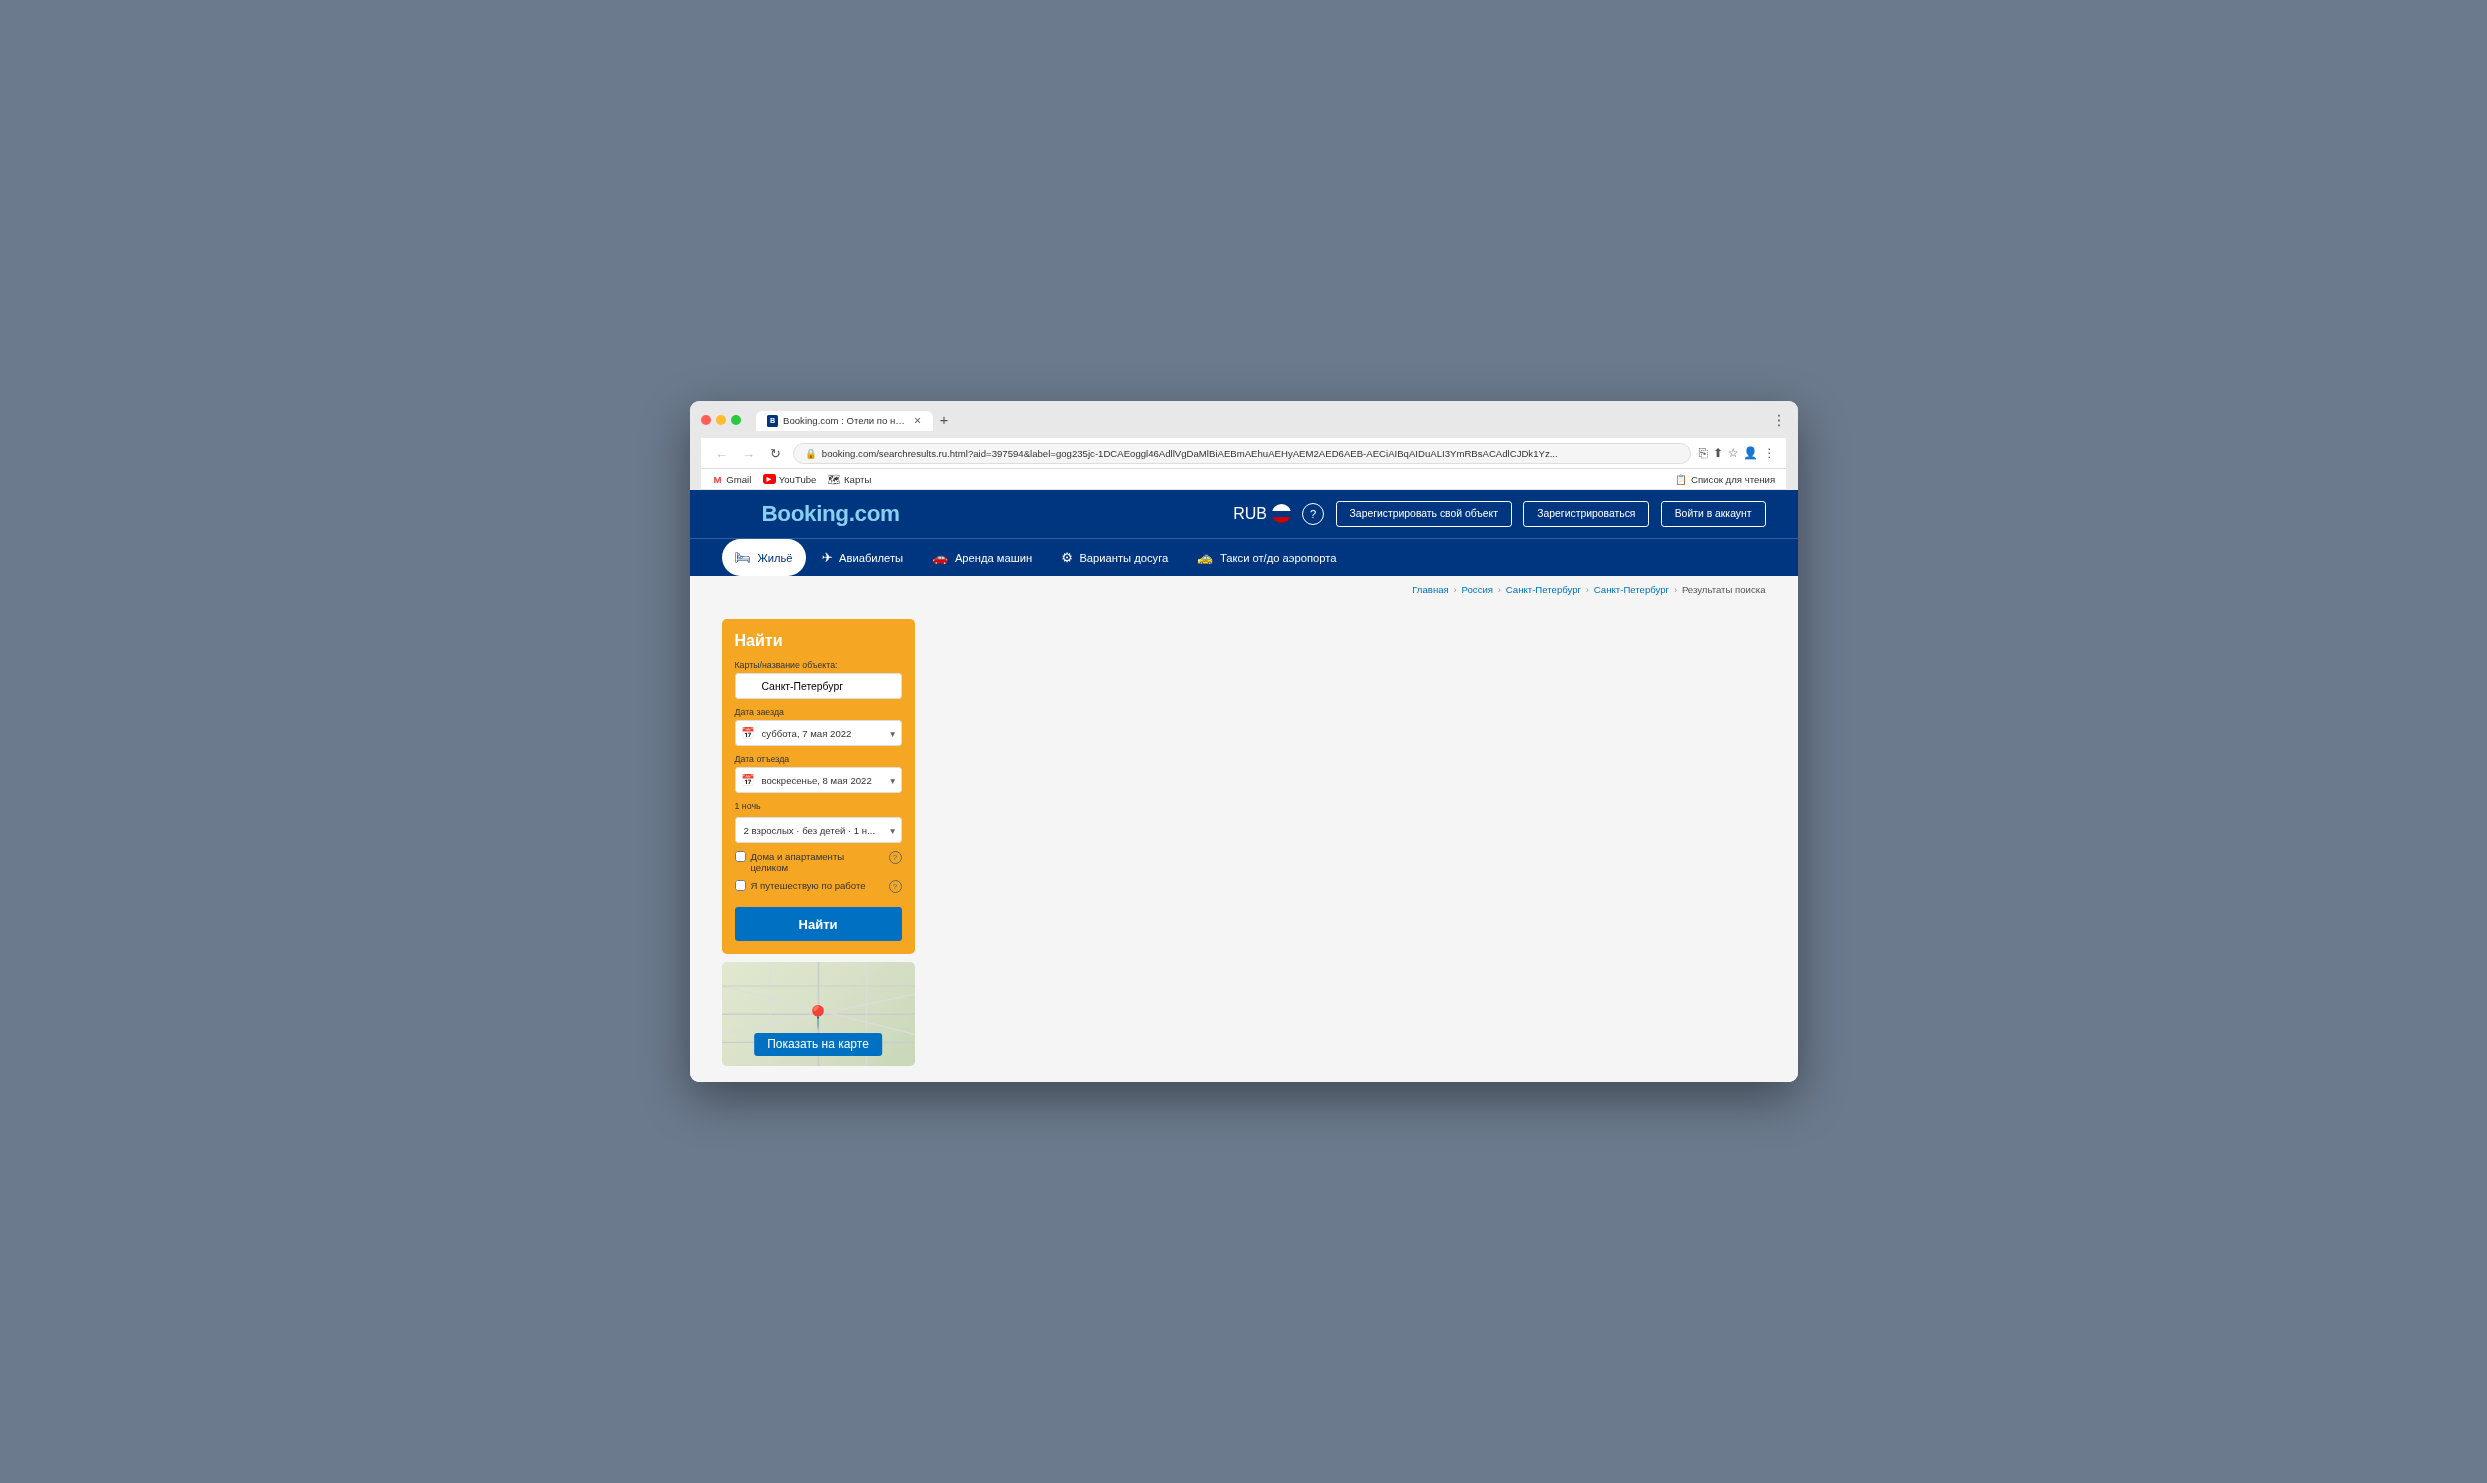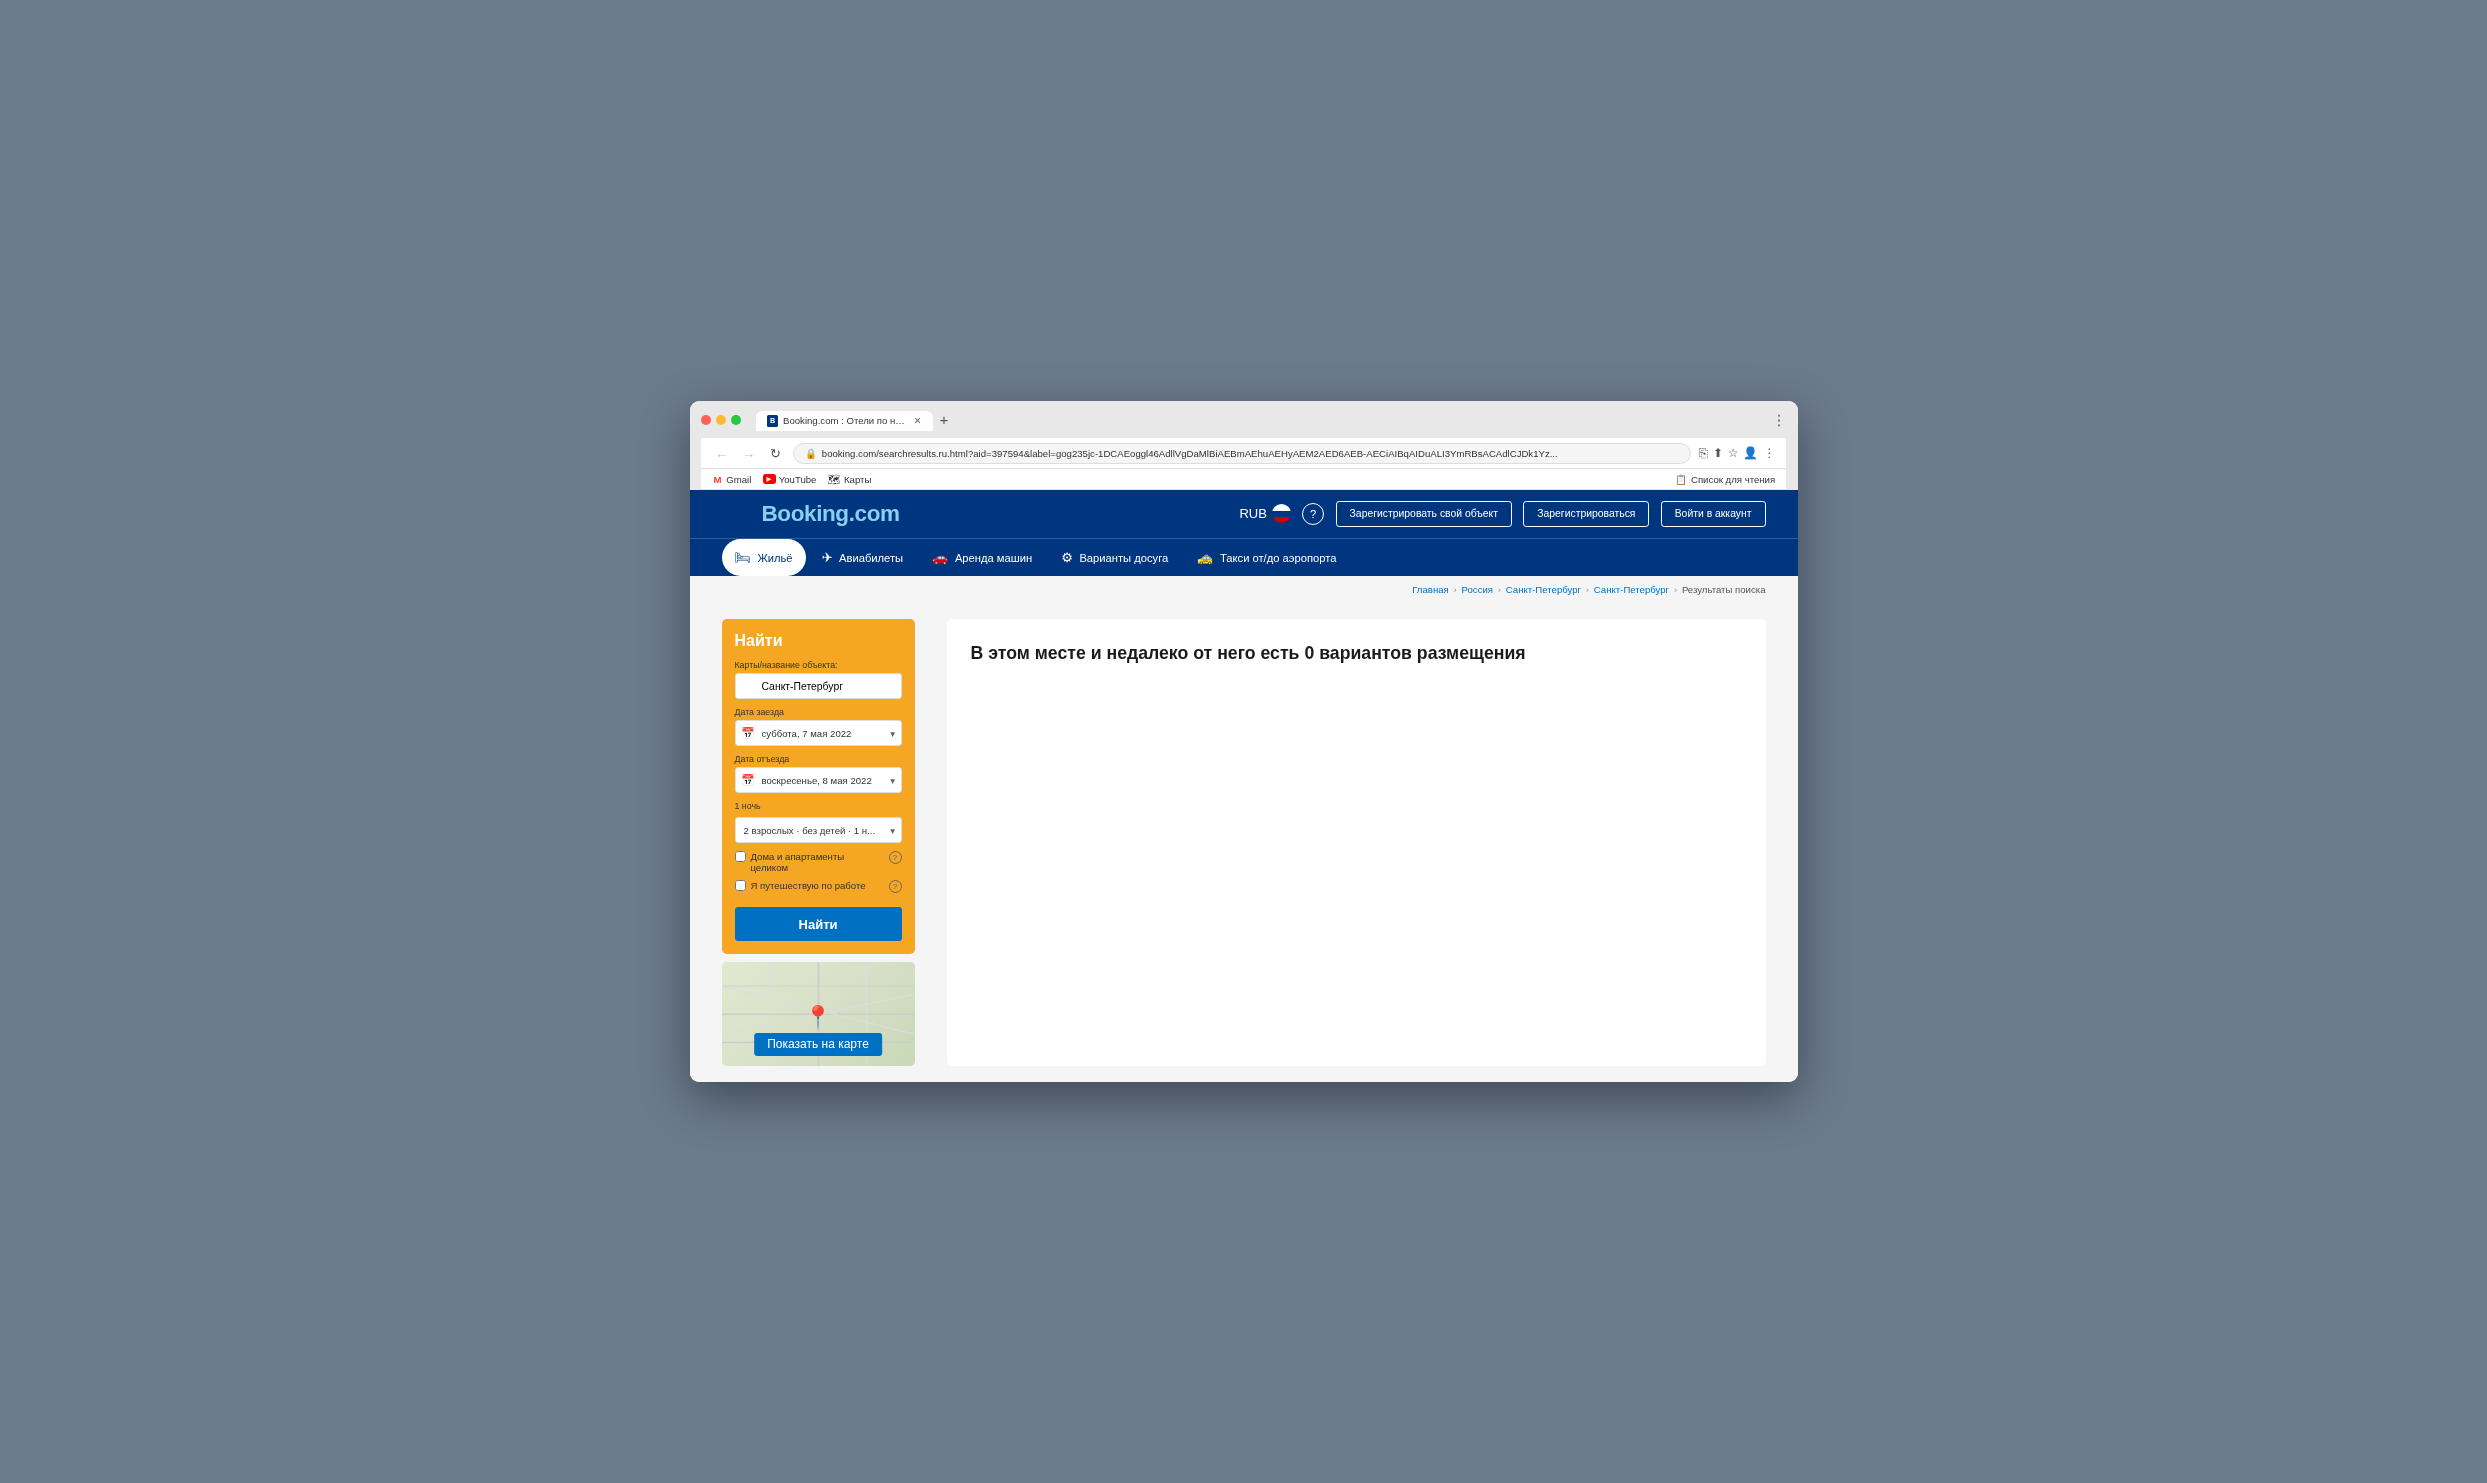--- a/index.html
+++ b/index.html
@@ -243,21 +243,21 @@
       display: flex;
       align-items: center;
       gap: 11.2px;
     }
 
     .currency-selector {
       display: flex;
       align-items: center;
       gap: 4.8px;
       color: white;
-      font-size: 13px;
+      font-size: 16px;
       cursor: pointer;
     }
 
     .flag-circle {
       width: 19px;
       height: 19px;
       border-radius: 50%;
       overflow: hidden;
       display: flex;
       flex-direction: column;
@@ -748,19 +748,16 @@
               <line x1="180" y1="0" x2="180" y2="130" stroke="#ddd" stroke-width="1"></line>
               <line x1="0" y1="100" x2="240" y2="100" stroke="#ccc" stroke-width="1.5"></line>
               <line x1="0" y1="30" x2="240" y2="30" stroke="#ccc" stroke-width="1"></line>
             </svg>
             <div class="map-pin">📍</div>
           </div>
           <button class="map-show-btn">Показать на карте</button>
         </div>
       </div>
 
-      <div class="results-area">
-        <h1 class="results-title">В этом месте и недалеко от него есть 0 вариантов размещения</h1>
-      </div>
     </div>
   </div>
 </div>
 
 
 </body></html>

